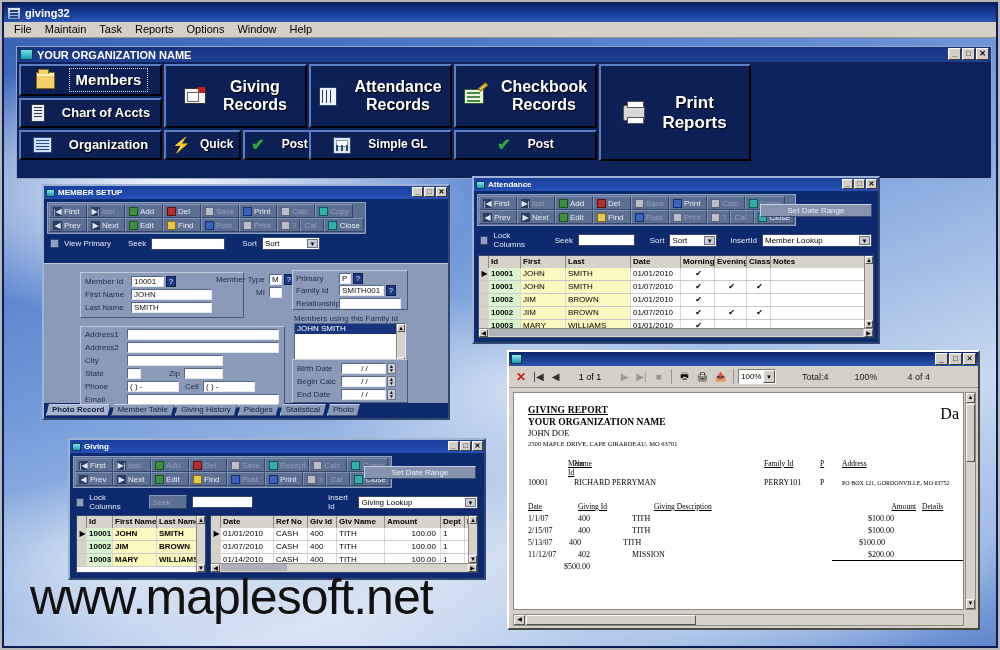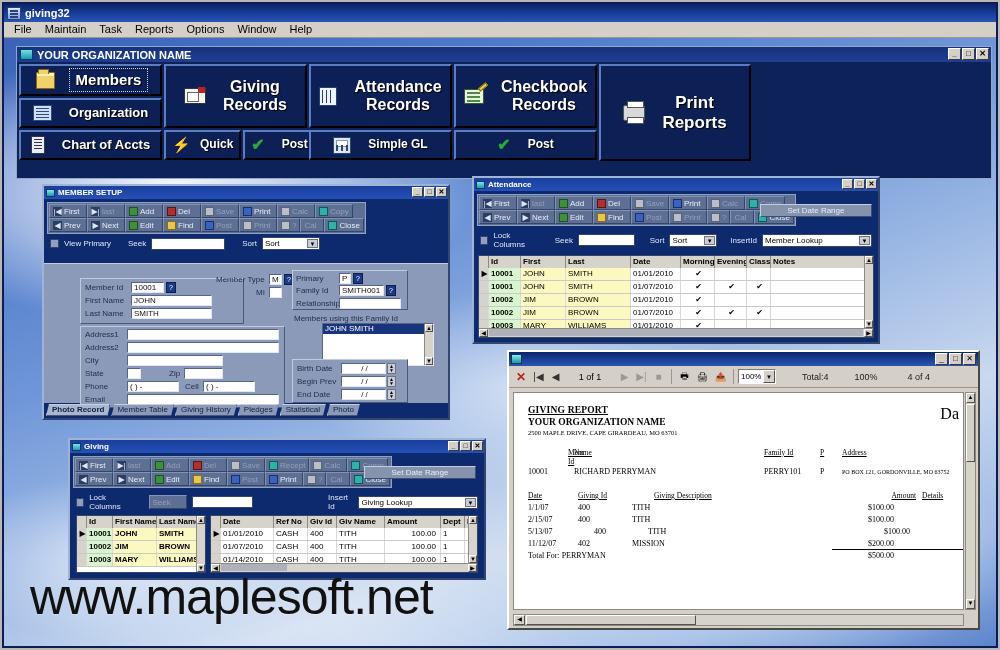--- a/index.html
+++ b/index.html
@@ -286,27 +286,27 @@
       </span>
     </div>
 
     <div class="tiles">
 
       <div class="tilecol" style="width:143px;">
         <div class="tile t-members sel">
           <span class="ico ico-folder"></span>
           <span class="lbl">Members</span>
         </div>
+        <div class="tile t-coa">
+          <span class="ico ico-book"></span>
+          <span class="lbl">Chart of Accts</span>
+        </div>
         <div class="tile t-org">
           <span class="ico ico-grid"></span>
           <span class="lbl">Organization</span>
-        </div>
-        <div class="tile t-coa">
-          <span class="ico ico-book"></span>
-          <span class="lbl">Chart of Accts</span>
         </div>
       </div>
 
       <div class="tilecol" style="width:143px;">
         <div class="tile t-big" style="height:64px;">
           <span class="ico ico-card"></span>
           <span class="lbl">
             <span>Giving</span><br>
             <span>Records</span>
           </span>
@@ -463,21 +463,21 @@
         <span class="tselect" style="width:58px;">
           <span>Sort</span>
           <span class="arrow">▼</span>
         </span>
       </div>
 
       
       <div style="position:absolute; left:0; right:0; top:64px; bottom:15px; background:#8b9ab8;
                   border-top:1px solid #c2cbdc;">
 
-        <div class="mform" style="left:36px; top:8px; width:164px; height:46px;margin-top:6px;">
+        <div class="mform" style="left:36px; top:8px; width:164px; height:46px;">
           <div style="position:absolute; left:4px; top:4px;" class="mlabel">Member Id</div>
           <div class="mfield" style="position:absolute; left:50px; top:3px; width:33px;">10001</div>
           <div class="qbtn" style="position:absolute; left:85px; top:3px;">?</div>
           <div style="position:absolute; left:4px; top:17px;" class="mlabel">First Name</div>
           <div class="mfield" style="position:absolute; left:50px; top:16px; width:81px;">JOHN</div>
           <div style="position:absolute; left:4px; top:30px;" class="mlabel">Last Name</div>
           <div class="mfield" style="position:absolute; left:50px; top:29px; width:81px;">SMITH</div>
         </div>
         <div style="position:absolute; left:172px; top:11px;" class="mlabel">Member Type</div>
         <div class="mfield" style="position:absolute; left:225px; top:10px; width:13px;">M</div>
@@ -510,33 +510,33 @@
           <div class="qbtn" style="position:absolute; left:60px; top:2px;">?</div>
           <div class="mlabel" style="position:absolute; left:3px; top:15px;">Family Id</div>
           <div class="mfield" style="position:absolute; left:46px; top:14px; width:45px;">SMITH001</div>
           <div class="qbtn" style="position:absolute; left:93px; top:14px;">?</div>
           <div class="mlabel" style="position:absolute; left:3px; top:28px;">Relationship</div>
           <div class="mfield" style="position:absolute; left:46px; top:27px; width:62px;"></div>
         </div>
 
         <div class="mlabel" style="position:absolute; left:250px; top:50px;">Members using this Family Id</div>
         <div style="position:absolute; left:250px; top:59px; width:112px; height:43px; background:#fff;
-                    border:1px solid; border-color:#55658a #e2e8f2 #e2e8f2 #55658a;margin-left:28px;">
+                    border:1px solid; border-color:#55658a #e2e8f2 #e2e8f2 #55658a;">
           <div style="background:#17347d; color:#fff; font-size:8px; padding-left:2px; line-height:10px; width:101px;">JOHN SMITH</div>
           <div class="sbar-v" style="width:9px;">
             <div class="sb-btn" style="height:8px;">▲</div>
             <div class="sb-btn" style="height:8px; position:absolute; bottom:0; left:0; right:0;">▼</div>
           </div>
         </div>
 
         <div class="mform" style="left:248px; top:95px; width:116px; height:44px;">
           <div class="mlabel" style="position:absolute; left:4px; top:4px;">Birth Date</div>
           <div class="mfield" style="position:absolute; left:48px; top:3px; width:45px; text-align:center;">  /  /</div>
           <div class="spin" style="position:absolute; left:94px; top:3px;">▲<br>▼</div>
-          <div class="mlabel" style="position:absolute; left:4px; top:17px;">Begin Prev</div>
+          <div class="mlabel" style="position:absolute; left:4px; top:17px;">Begin Calc</div>
           <div class="mfield" style="position:absolute; left:48px; top:16px; width:45px; text-align:center;">  /  /</div>
           <div class="spin" style="position:absolute; left:94px; top:16px;">▲<br>▼</div>
           <div class="mlabel" style="position:absolute; left:4px; top:30px;">End Date</div>
           <div class="mfield" style="position:absolute; left:48px; top:29px; width:45px; text-align:center;">  /  /</div>
           <div class="spin" style="position:absolute; left:94px; top:29px;">▲<br>▼</div>
         </div>
       </div>
 
       
       <div class="tabstrip">
@@ -978,20 +978,21 @@
       </span>
       <span class="stat" style="margin-left:26px;">Total:4</span>
       <span class="stat" style="margin-left:26px;">100%</span>
       <span class="stat" style="margin-left:30px;">4 of 4</span>
     </div>
 
     <div class="page">
       <div class="rpt" style="position:absolute; left:14px; top:12px; right:10px;">
         <div class="h1">GIVING REPORT</div>
         <div class="h2" style="margin-top:2px;">YOUR ORGANIZATION NAME</div>
+        <div class="h3" style="margin-top:1px;">JOHN DOE</div>
         <div class="h4" style="margin-top:2px;">2500 MAPLE DRIVE, CAPE GIRARDEAU, MO 63701</div>
 
         <div style="display:flex; margin-top:12px;">
           <div class="colhead" style="width:46px;padding-left:40px;">Mem Id</div>
           <div class="colhead" style="width:190px;">Name</div>
           <div class="colhead" style="width:56px;">Family Id</div>
           <div class="colhead" style="width:22px;">P</div>
           <div class="colhead" style="flex:1;text-decoration:underline;">Address</div>
         </div>
         <div style="display:flex; align-items:baseline; margin-top:1px;">
@@ -1018,37 +1019,36 @@
               <div class="cell" style="flex: 1 1 0%; padding-left: 6px;"></div>
             </div>
             <div style="display: flex; margin-top: 3px;">
               <div class="cell" style="width: 50px;">2/15/07</div>
               <div class="cell" style="width: 54px;">400</div>
               <div class="cell" style="width: 200px;">TITH</div>
               <div class="cell" style="width: 62px; text-align: right;">$100.00</div>
               <div class="cell" style="flex: 1 1 0%; padding-left: 6px;"></div>
             </div>
             <div style="display: flex; margin-top: 3px;">
-              <div class="cell" style="width: 66px;">5/13/07</div>
+              <div class="cell" style="width: 41px;">5/13/07</div>
               <div class="cell" style="width: 54px;">400</div>
               <div class="cell" style="width: 200px;">TITH</div>
               <div class="cell" style="width: 62px; text-align: right;">$100.00</div>
               <div class="cell" style="flex: 1 1 0%; padding-left: 6px;"></div>
             </div>
             <div style="display: flex; margin-top: 3px;">
               <div class="cell" style="width: 50px;">11/12/07</div>
               <div class="cell" style="width: 54px;">402</div>
               <div class="cell" style="width: 200px;">MISSION</div>
               <div class="cell" style="width: 62px; text-align: right;">$200.00</div>
               <div class="cell" style="flex: 1 1 0%; padding-left: 6px;"></div>
             </div>
           </div>
         <div style="width:232px; margin-left:304px; border-top:1px solid #000; margin-top:1px;"></div>
         <div style="display:flex; margin-top:1px;">
-          <div class="cell" style="width:304px;">Total For:  PERRYMAN</div>
           <div class="cell" style="width:62px; text-align:right;">$500.00</div>
         </div>
       </div>
       <div class="rpt cell" style="position:absolute; right:4px; top:12px;">Da</div>
     </div>
 
     <div style="position:absolute; right:2px; top:40px; bottom:18px; width:11px; background:#d6d3cb; border:1px solid #8d8a83;">
       <div class="sb-btn" style="height:10px;">▲</div>
       <div style="position:absolute; top:11px; left:0; right:0; height:58px; background:#d4d0c8; border:1px solid; border-color:#fff #53534d #53534d #fff;"></div>
       <div class="sb-btn" style="height:10px; position:absolute; bottom:0; left:0; right:0;">▼</div>

